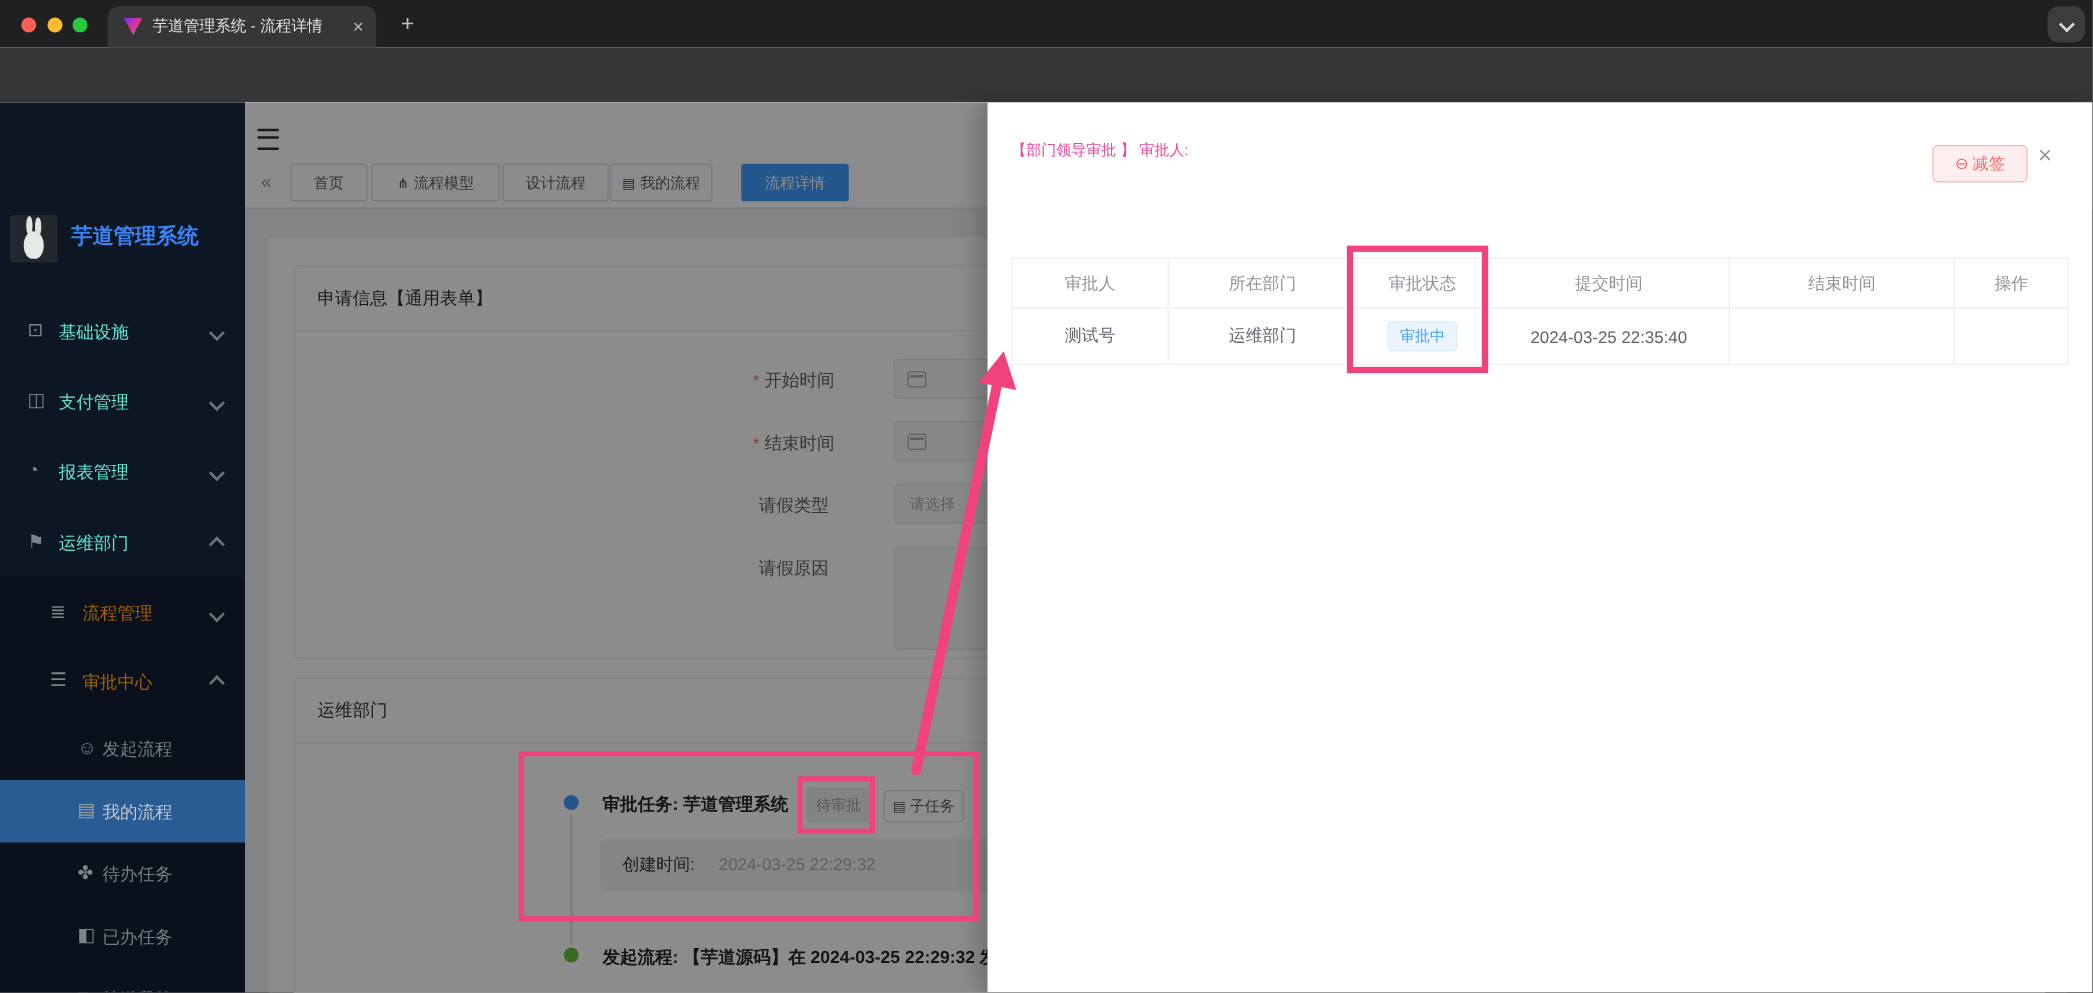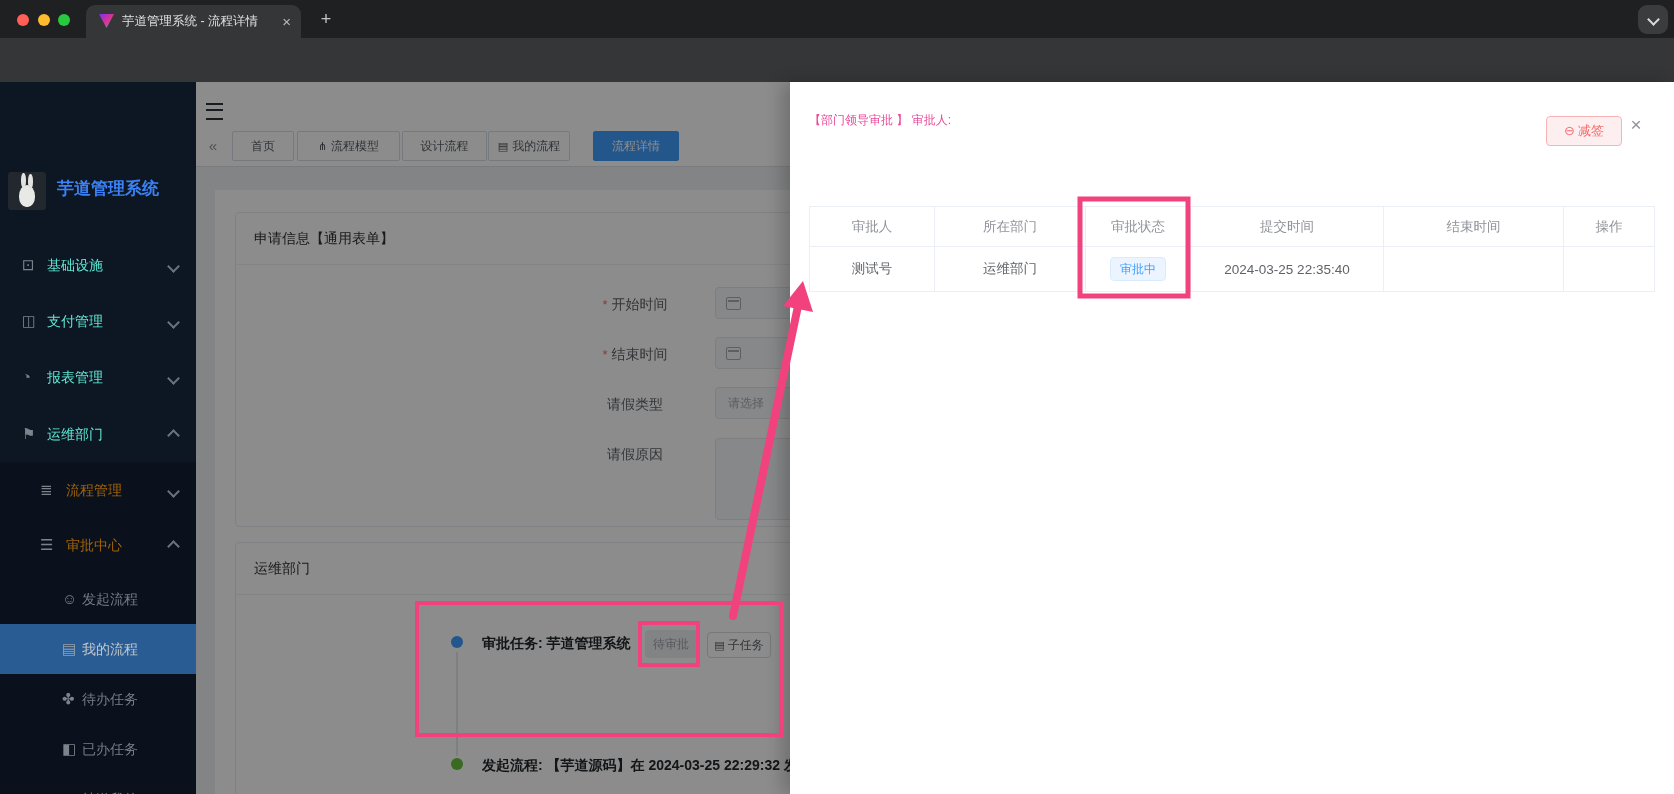--- a/index.html
+++ b/index.html
@@ -241,20 +241,24 @@
   <div class="abs card" style="left:235px;top:542px;width:1399px;height:260px;">
     <div class="chead"><span>运维部门</span></div>
   </div>
   <div class="abs tdot" style="left:451px;top:636px;background:#409eff;"></div>
   <div class="abs" style="left:456px;top:652px;width:2px;height:104px;background:#e6e8eb;"></div>
   <div class="abs" style="left:482px;top:635px;font-size:14px;font-weight:bold;color:#24282c;white-space:nowrap;">
     <span>审批任务:</span>&nbsp;<span>芋道管理系统</span>
   </div>
   <div class="abs btn-wait">待审批</div>
   <div class="abs btn-sub"><span style="font-size:11px;margin-right:3px;">▤</span><span>子任务</span></div>
+  <div class="abs createbox">
+    <span style="position:absolute;left:18px;top:0;line-height:42px;font-size:13.5px;color:#303133;">创建时间:</span>
+    <span style="position:absolute;left:95px;top:0;line-height:42px;font-size:13.5px;color:#a9aeb4;">2024-03-25 22:29:32</span>
+  </div>
   <div class="abs tdot" style="left:451px;top:758px;background:#67c23a;"></div>
   <div class="abs" style="left:482px;top:757px;width:690px;font-size:14px;font-weight:bold;color:#24282c;white-space:nowrap;overflow:hidden;">发起流程: 【芋道源码】在 2024-03-25 22:29:32 发起</div>
 
   <div class="abs" id="overlay"></div>
 
   <div class="abs" id="drawer">
     <div class="abs" id="drawer-title">【部门领导审批 】 审批人:</div>
     <div class="abs" id="btn-reduce">
       <span class="mic">⊖</span><span>减签</span>
     </div>

